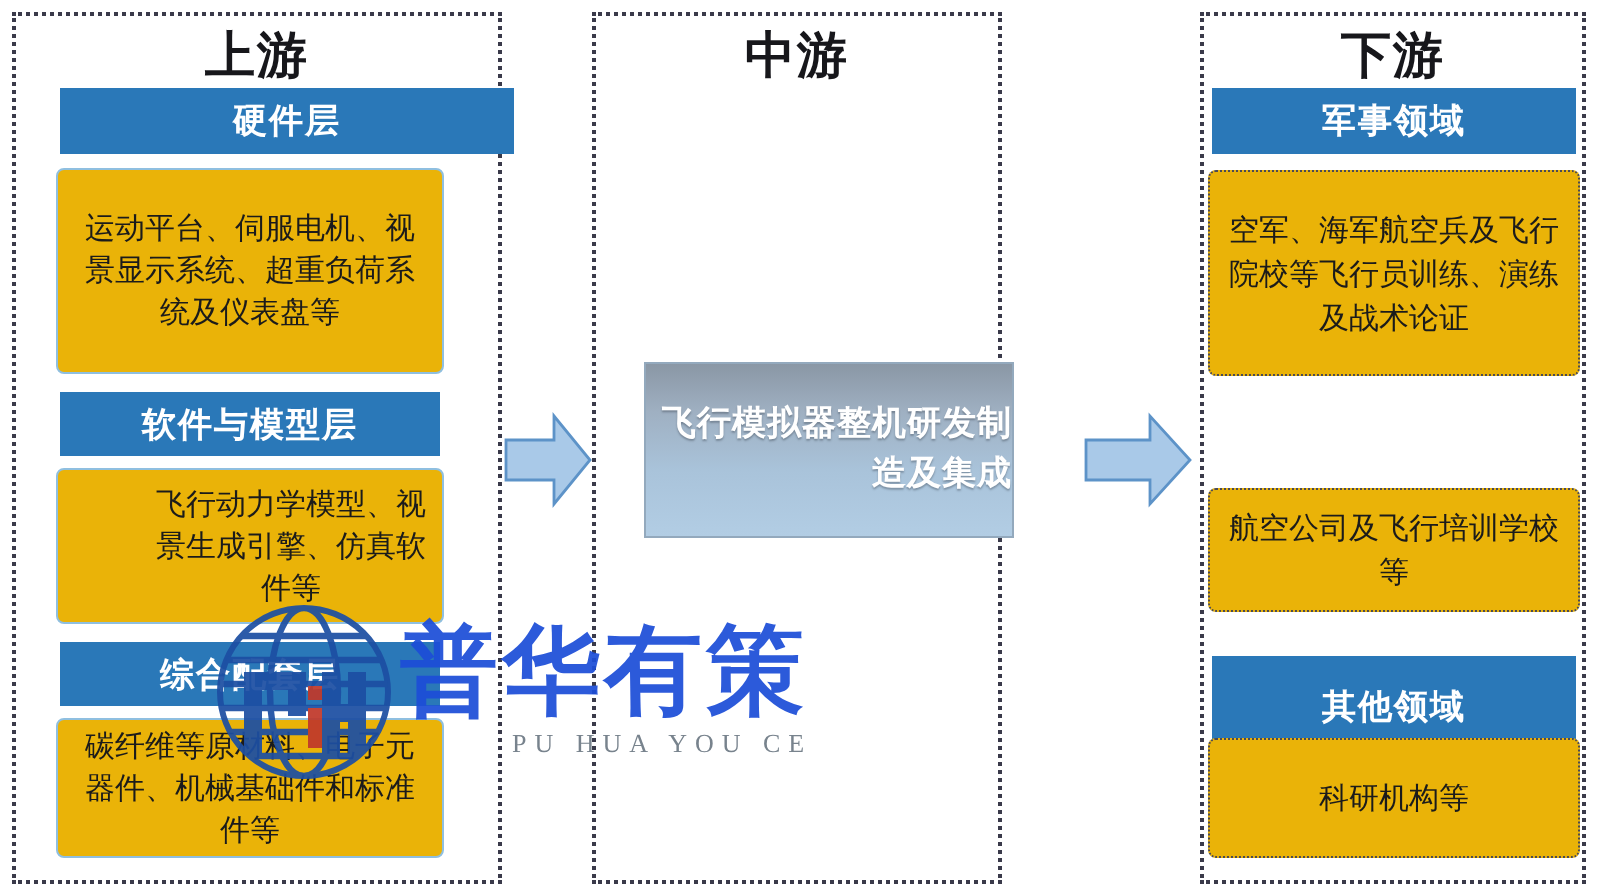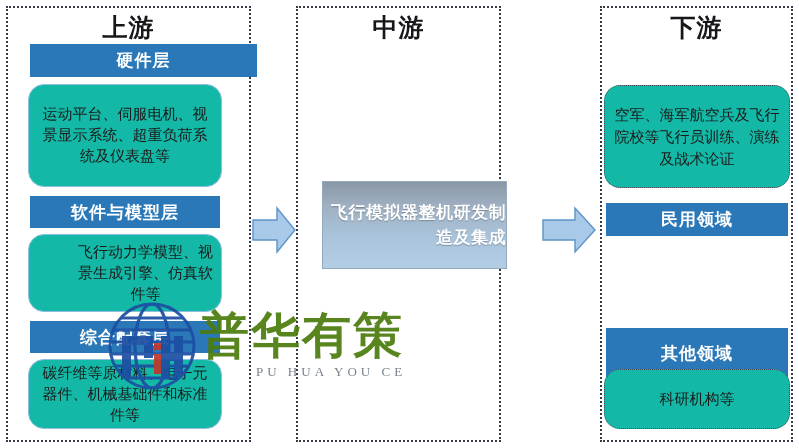--- a/index.html
+++ b/index.html
@@ -46,27 +46,27 @@
     align-items:center;
     justify-content:center;
     letter-spacing:1px;
     box-sizing:border-box;
   }
 
   
   .cbox{
     position:absolute;
     box-sizing:border-box;
-    border-radius:16px;
+    border-radius:4px;
     display:flex;
     align-items:center;
     justify-content:center;
     text-align:center;
     color:#1b1b1b;
-    background:#14b8a6;
+    background:#eab308;
     padding:3px 7px;
   }
   .cbox.up{
     border:1.6px solid #8fbfe0;
     font-size:15px;
     line-height:21px;
   }
   .cbox.down{
     border:1.6px dotted #4a4a55;
     font-size:15px;
@@ -120,21 +120,21 @@
     opacity:.93;
   }
   #wm-logo{
     position:absolute;left:0px;top:2px;width:96px;height:92px;
   }
   #wm-cn{
     position:absolute;
     left:96px; top:8px;
     font-size:49px;
     font-weight:bold;
-    color:#4d7c0f;
+    color:#1d4ed8;
     letter-spacing:2px;
     line-height:56px;
     white-space:nowrap;
     font-family:"DejaVu Sans","Liberation Sans",sans-serif;
   }
   #wm-en{
     position:absolute;
     left:152px; top:64px;
     font-size:13px;
     color:#6e7a85;
@@ -176,23 +176,24 @@
   <div class="arrow" id="arrow-2">
     <svg viewBox="0 0 54 48" width="54" height="48" preserveAspectRatio="none">
       <polygon points="1,14 33,14 33,2 53,24 33,46 33,34 1,34" fill="#a9c9e8" stroke="#5d93c8" stroke-width="1.4"></polygon>
     </svg>
   </div>
 
   <div class="panel" id="panel-down">
     <div class="panel-title">下游</div>
   </div>
 
+  <div class="hbar" id="hbar-military">军事领域</div>
   <div class="cbox down" id="box-military">空军、海军航空兵及飞行院校等飞行员训练、演练及战术论证</div>
 
-  <div class="hbar" id="hbar-civil">民用领域</div>
+  <div class="cbox down" id="box-civil">航空公司及飞行培训学校等</div>
 
   <div class="hbar" id="hbar-other">其他领域</div>
   <div class="cbox down" id="box-other">科研机构等</div>
 
   <div id="watermark">
     <div id="wm-logo">
       <svg viewBox="0 0 96 92" width="96" height="92">
         <defs>
           <clipPath id="circ">
               <circle cx="48" cy="44" r="42"></circle>

